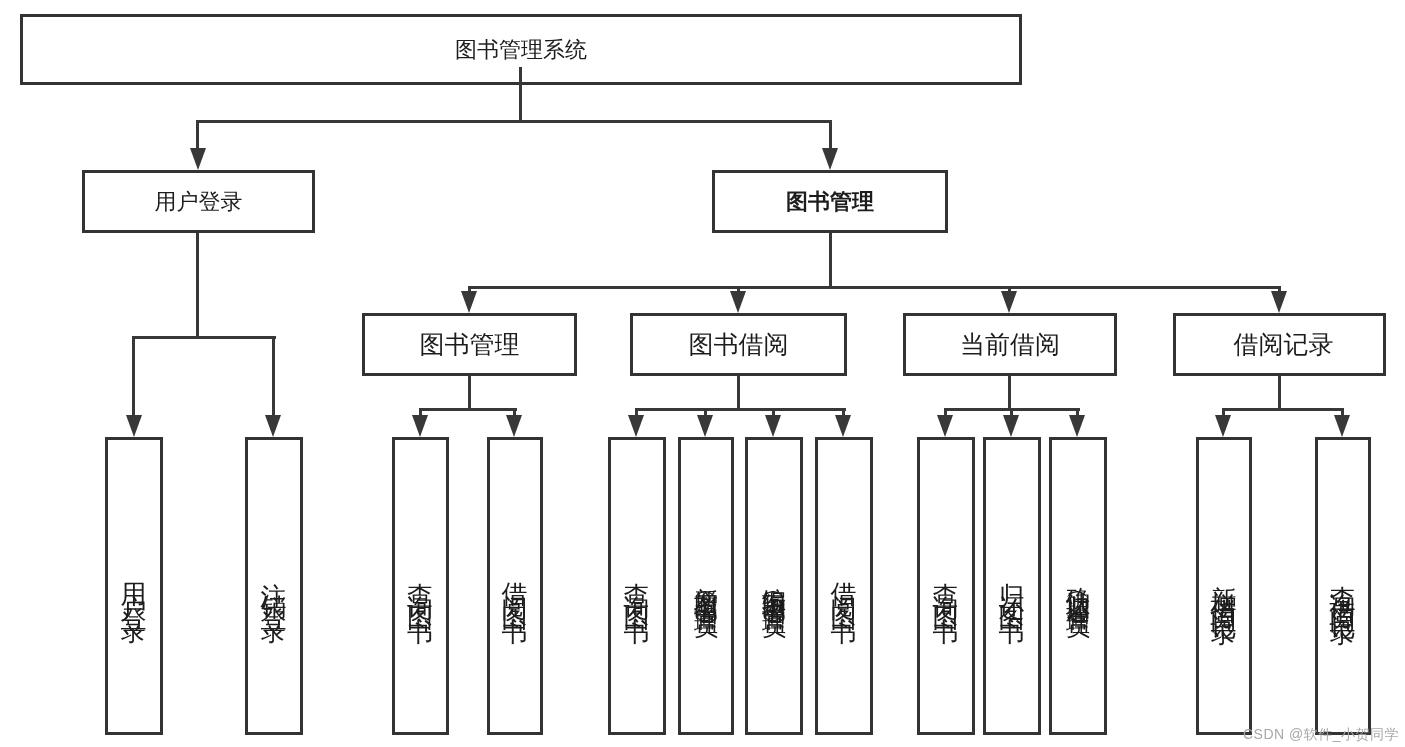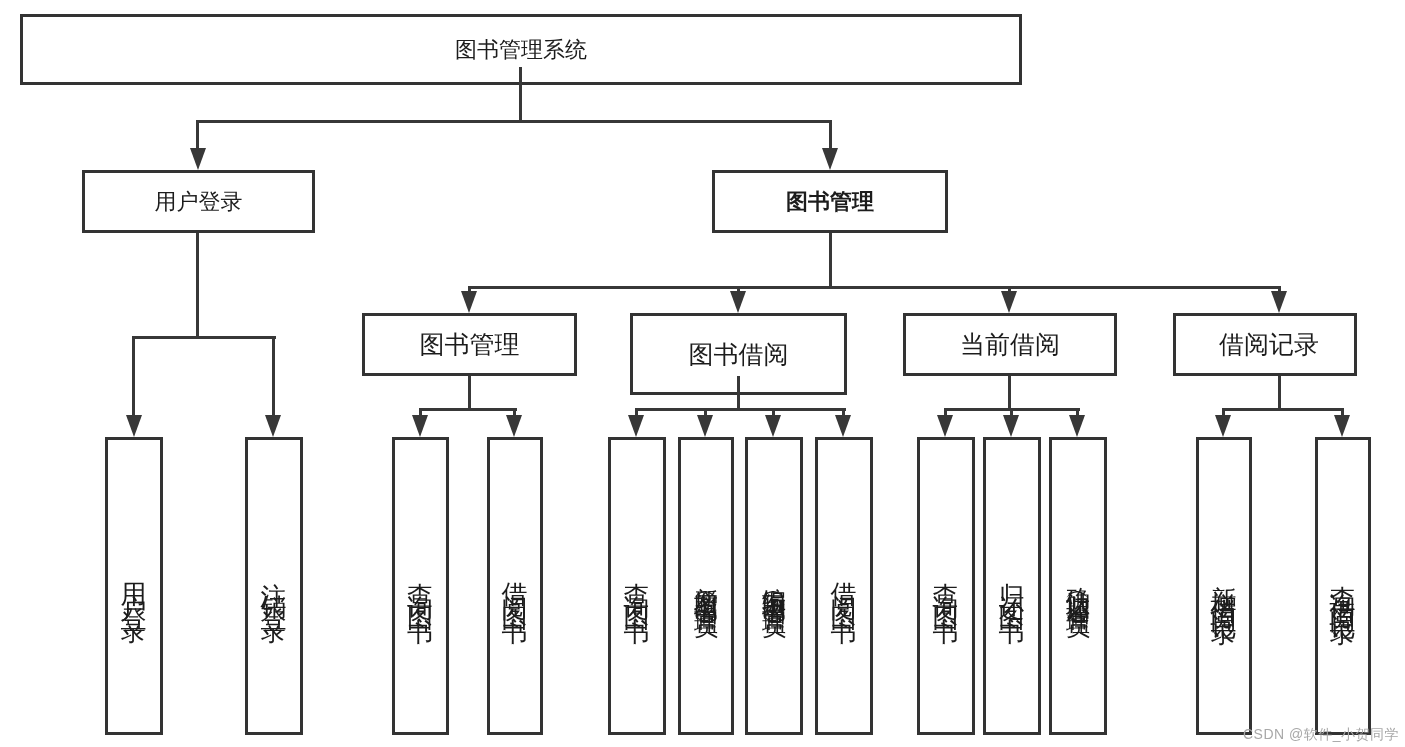--- a/index.html
+++ b/index.html
@@ -58,23 +58,23 @@
   <div class="line" style="left:468px;top:286px;width:3px;height:7px;"></div>
   <div class="arrow" style="left:461px;top:291px;"></div>
   <div class="line" style="left:737px;top:286px;width:3px;height:7px;"></div>
   <div class="arrow" style="left:730px;top:291px;"></div>
   <div class="line" style="left:1008px;top:286px;width:3px;height:7px;"></div>
   <div class="arrow" style="left:1001px;top:291px;"></div>
   <div class="line" style="left:1278px;top:286px;width:3px;height:7px;"></div>
   <div class="arrow" style="left:1271px;top:291px;"></div>
 
   <div class="box f26" style="left:362px;top:313px;width:215px;height:63px;">图书管理</div>
-  <div class="box f26" style="left:630px;top:313px;width:217px;height:82px;">图书借阅</div>
+  <div class="box f26" style="left:630px;top:313px;width:217px;height:63px;">图书借阅</div>
   <div class="box f26" style="left:903px;top:313px;width:214px;height:63px;">当前借阅</div>
-  <div class="box f26" style="left:1173px;top:313px;width:184px;height:63px;padding-left:8px;">借阅记录</div>
+  <div class="box f26" style="left:1173px;top:313px;width:213px;height:63px;padding-left:8px;">借阅记录</div>
 
   <div class="line" style="left:468px;top:376px;width:3px;height:32px;"></div>
   <div class="line" style="left:419px;top:408px;width:98px;height:3px;"></div>
   <div class="line" style="left:419px;top:408px;width:3px;height:7px;"></div>
   <div class="arrow" style="left:412px;top:415px;"></div>
   <div class="line" style="left:513px;top:408px;width:3px;height:7px;"></div>
   <div class="arrow" style="left:506px;top:415px;"></div>
 
   <div class="line" style="left:737px;top:376px;width:3px;height:32px;"></div>
   <div class="line" style="left:635px;top:408px;width:211px;height:3px;"></div>

